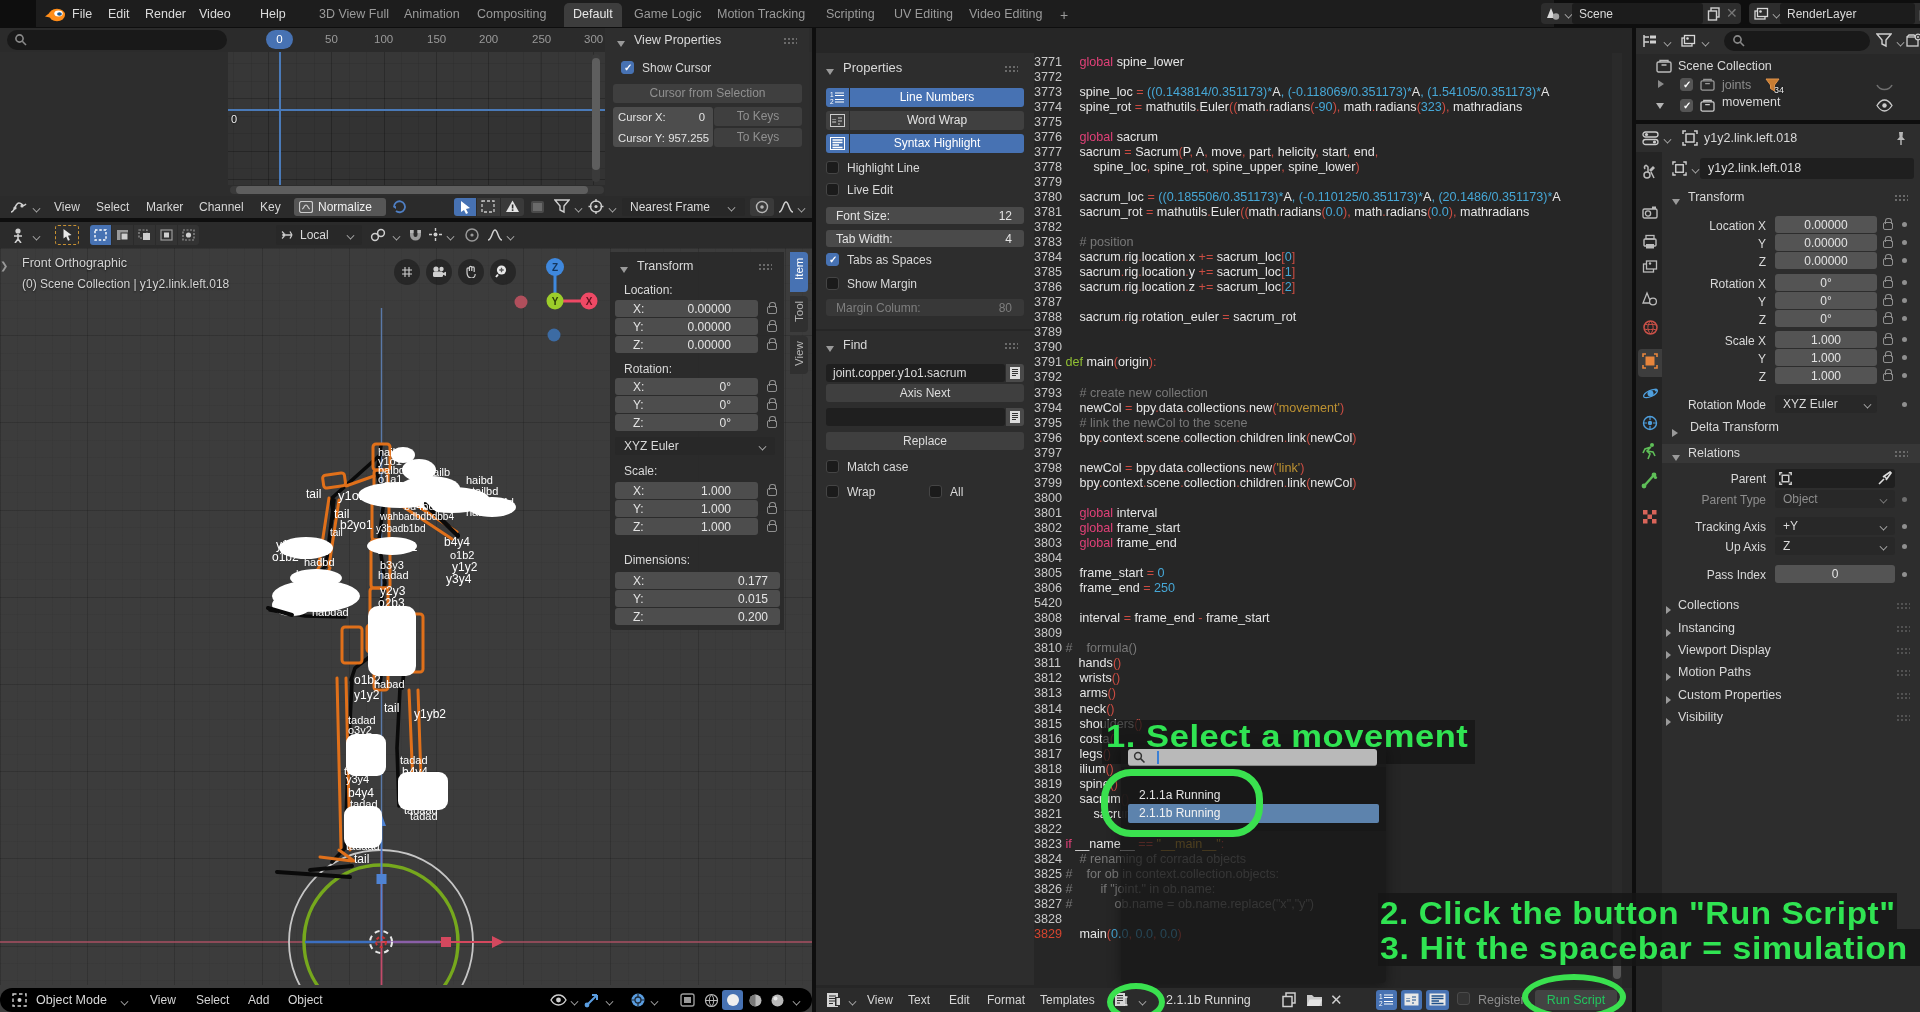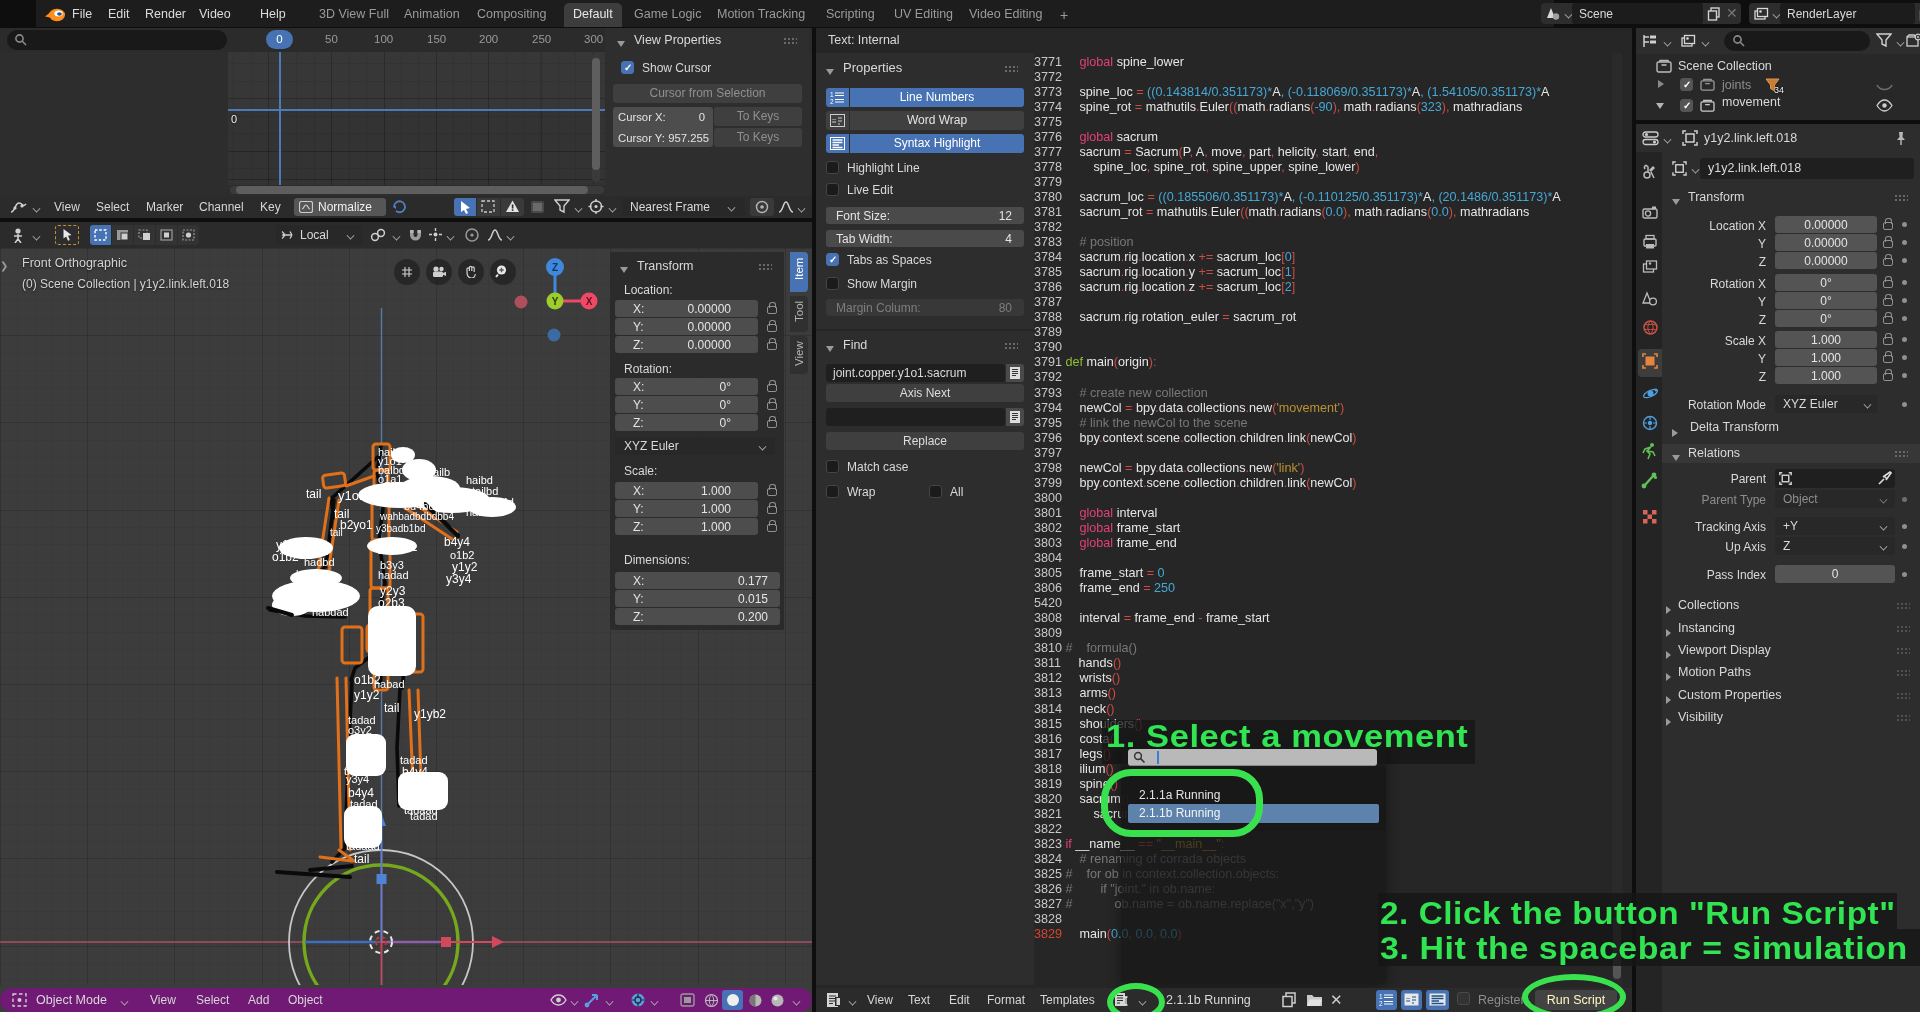--- a/index.html
+++ b/index.html
@@ -45,21 +45,21 @@
 
 #vp3d { left:0; top:222px; width:812px; height:790px; background:#3c3c3c; overflow:hidden; }
 #vphead { left:0; top:0; width:812px; height:26px; background:#2b2b2b; }
 #vpcanvas { left:0; top:26px; width:812px; height:737px; overflow:hidden;
   background-color:#3c3c3c;
   background-image:
    repeating-linear-gradient(to right, rgba(0,0,0,0.12) 0 1px, transparent 1px 87.2px),
    repeating-linear-gradient(to bottom, rgba(0,0,0,0.12) 0 1px, transparent 1px 87.2px),
    repeating-linear-gradient(to right, rgba(0,0,0,0.045) 0 1px, transparent 1px 17.44px),
    repeating-linear-gradient(to bottom, rgba(0,0,0,0.045) 0 1px, transparent 1px 17.44px); }
-#vpfoot { left:0; top:766px; width:812px; height:24px; background:#701a75;border-radius:12px; }
+#vpfoot { left:0; top:766px; width:812px; height:24px; background:#000000;border-radius:12px; }
 
 #ted { left:816px; top:28px; width:816px; height:984px; background:#262626; }
 #tedtop { left:0; top:0; width:816px; height:25px; background:#262626; }
 #tedside { left:0; top:25px; width:218px; height:932px; background:#2d2d2d; }
 #tedfoot { left:0; top:960px; width:816px; height:24px; background:#2b2b2b; }
 #code { left:218px; top:25px; width:588px; height:935px; overflow:hidden; background:#262626; }
 pre { font-family:Liberation Sans, sans-serif; font-size:12.6px; line-height:15.05px; color:#e6e6e6; }
 .k { color:#e14178; } 
 .d { color:#8fbe33; } 
 .n { color:#46a7d6; } 
@@ -635,23 +635,20 @@
           <path d="M7.5 1.5 A6 6 0 0 0 7.5 13.5 Z" fill="#777"></path>
         </svg>
       <svg class="abs" style="left:770px;top:5px" width="15" height="15" viewBox="0 0 15 15">
           <circle cx="7.5" cy="7.5" r="6" fill="#b8b8b8"></circle>
           <circle cx="5.5" cy="5.5" r="2" fill="#e8e8e8"></circle>
         </svg>
       <span class="chev abs" style="left:790px;top:10px"></span>
     </div>
   </div>
   <div class="abs" id="ted">
-    <div class="abs" id="tedtop">
-        <span class="abs txt" style="left:12px;top:5px;font-size:12.5px">Text: Internal</span>
-      </div>
     <div class="abs" id="tedside">
       <span class="abs" style="left:10px;top:9px"><span class="arrow-d"></span></span>
       <span class="abs txt" style="left:27px;top:7px;font-size:13px">Properties</span>
       <div class="dots" style="left:188px;top:12px"></div>
 
       <div class="abs" style="left:10px;top:35px;width:23px;height:19px;background:#4772b3;border-radius:3px 0 0 3px"></div>
       <svg class="abs" style="left:14px;top:38px" width="15" height="13" viewBox="0 0 15 13">
           <text x="0" y="6" font-size="6.5" fill="#fff" font-family="Liberation Sans">1</text>
           <text x="0" y="13" font-size="6.5" fill="#fff" font-family="Liberation Sans">2</text>
           <path d="M5 2 H14 M5 4.5 H14 M5 8.5 H14 M5 11 H14" stroke="#fff" stroke-width="1.2"></path>
@@ -839,21 +836,21 @@
           <text x="2" y="10" font-size="8" fill="#1d4f8a" font-family="Liberation Sans">≡</text>
           <path d="M8 4 H12 M8 7 H12 M8 10 H10" stroke="#1d4f8a" stroke-width="1"></path>
         </svg>
       <div class="abs" style="left:610px;top:2px;width:23px;height:20px;background:#4772b3;border-radius:3px"></div>
       <svg class="abs" style="left:613px;top:5px" width="17" height="13" viewBox="0 0 17 13">
           <rect x="0.5" y="0.5" width="16" height="12" fill="#e8e8e8"></rect>
           <path d="M2.5 3 H14.5 M2.5 5.5 H14.5 M2.5 8 H10 M2.5 10.5 H14.5" stroke="#1d4f8a" stroke-width="1.3"></path>
         </svg>
       <div class="cb" style="left:641px;top:4px;background:#333;border-color:#4a4a4a"></div>
       <span class="abs txt dim" style="left:662px;top:5px;font-size:12.5px">Register</span>
-      <div class="btn" style="left:719px;top:2px;width:82px;height:20px;line-height:20px;background:#434343;color:#fef9c3;font-size:12.5px">Run Script</div>
+      <div class="btn" style="left:719px;top:2px;width:82px;height:20px;line-height:20px;background:#434343;color:#22c55e;font-size:12.5px">Run Script</div>
     </div>
   </div>
   <div class="abs" id="outl">
     <div class="abs" style="left:0;top:0;width:284px;height:26px;background:#2d2d2d"></div>
     <svg class="abs" style="left:6px;top:6px" width="17" height="14" viewBox="0 0 17 14">
         <path d="M2 1 V13 M2 3 H7 M2 8 H7" stroke="#cfcfcf" stroke-width="1.5" fill="none"></path>
         <rect x="8" y="1.5" width="6" height="3" fill="#cfcfcf"></rect>
         <rect x="8" y="6.5" width="6" height="3" fill="#cfcfcf"></rect>
       </svg>
     <span class="chev abs" style="left:25px;top:11px"></span>

